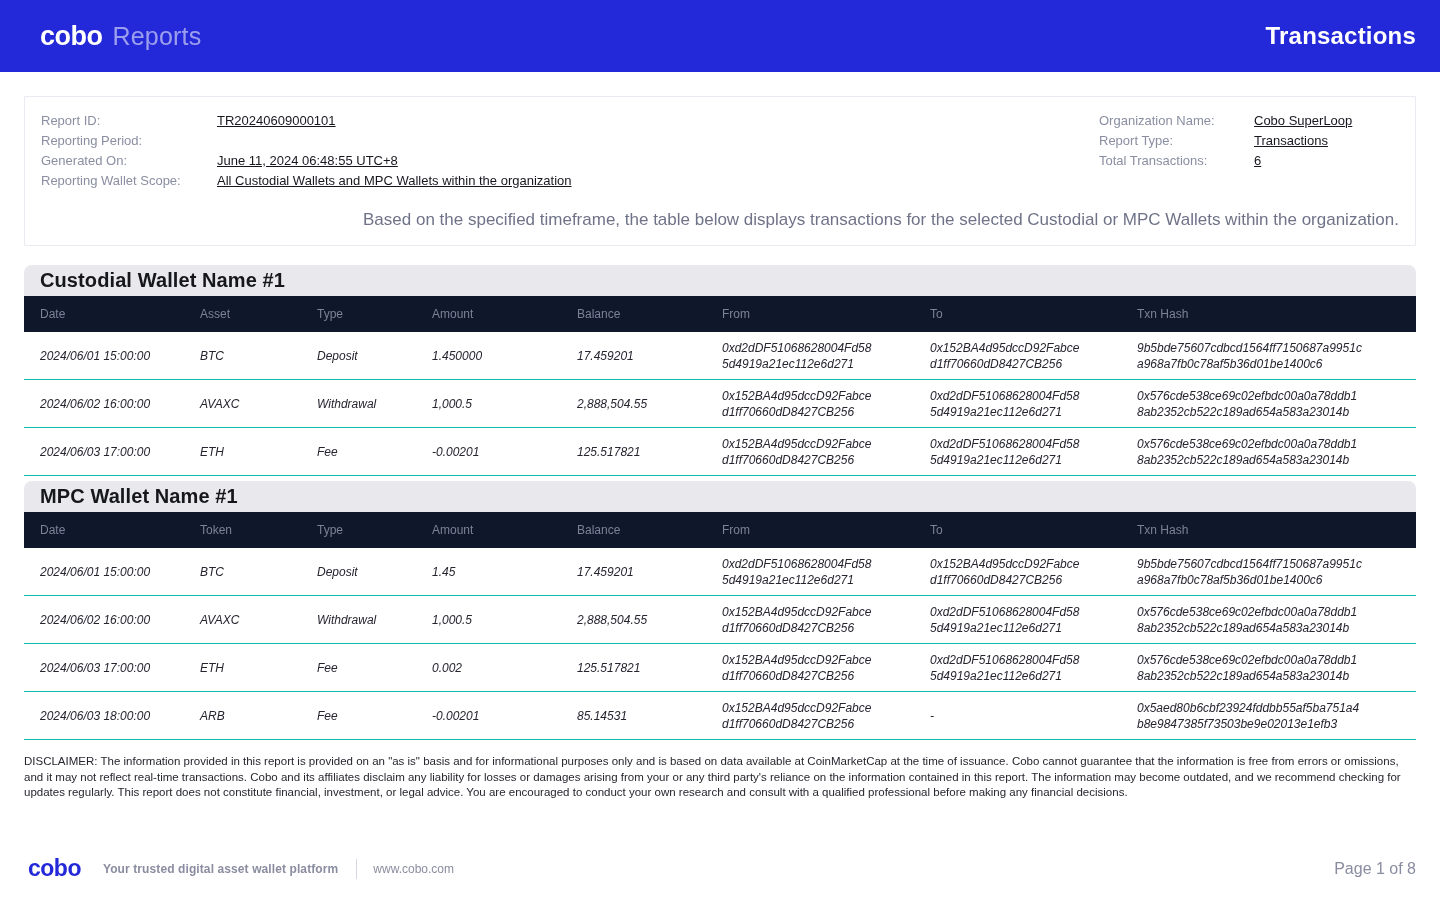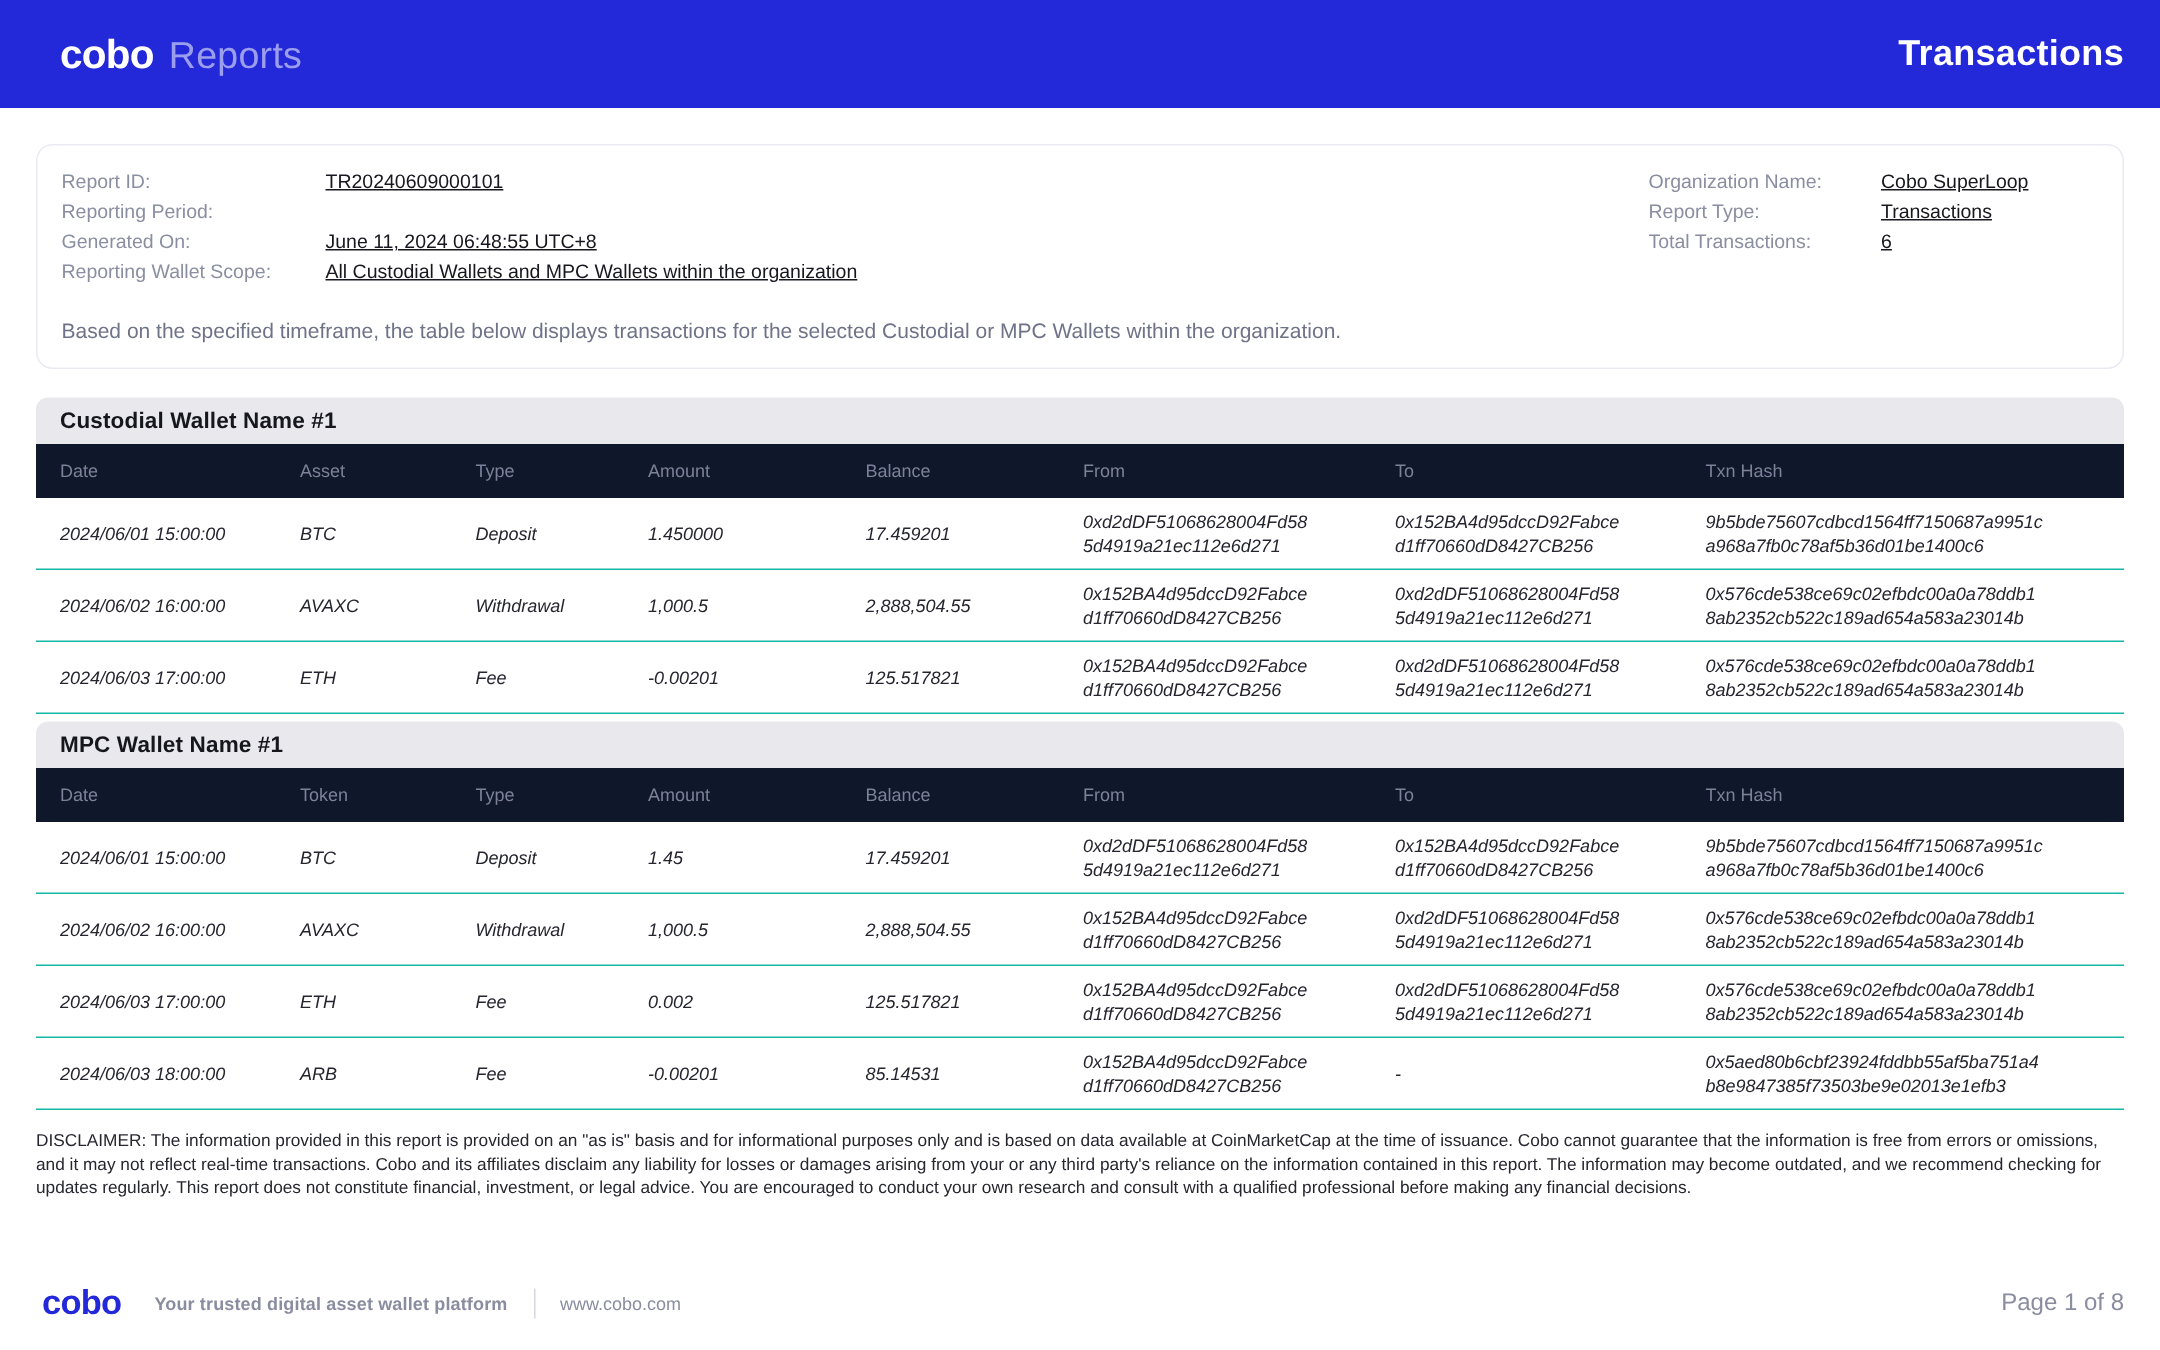--- a/index.html
+++ b/index.html
@@ -39,53 +39,54 @@
     color: #ffffff;
     font-size: 24px;
     font-weight: 700;
     letter-spacing: 0.2px;
   }
 
   
   .info-card {
     margin: 24px 24px 0;
     border: 1px solid #eaebf2;
-    border-radius: 11px;
+    border-radius: 1px;
     padding: 14px 16px 18px;
     display: flex;
     flex-direction: column;
   }
   .info-columns { display: flex; justify-content: space-between; }
   .info-group { display: flex; flex-direction: column; gap: 0; }
   .info-row { display: flex; line-height: 20px; font-size: 13px; }
   .info-label { color: #8a8ea1; }
   .info-value { color: #17171f; font-weight: 500; text-decoration: underline; }
   .info-group-left .info-label { width: 176px; flex: none; }
   .info-group-right { width: 300px; }
   .info-group-right .info-label { width: 155px; flex: none; }
   .info-note {
     margin-top: 22px;
-    font-size: 14px;
+    font-size: 17px;
     color: #6f7388;
     line-height: 14px;
+    text-align: right;
   }
 
   
   .tables-root { margin: 19px 24px 0; }
   .wallet-section + .wallet-section { margin-top: 5px; }
   .section-bar {
     background: #e8e8ed;
     border-radius: 8px 8px 0 0;
     height: 31px;
     display: flex;
     align-items: center;
     padding: 0 16px;
   }
   .section-title {
-    font-size: 15px;
+    font-size: 20px;
     font-weight: 700;
     color: #16161d;
     letter-spacing: 0.1px;
   }
   .row {
     display: grid;
     grid-template-columns: 160fr 117fr 115fr 145fr 145fr 208fr 207fr 295fr;
   }
   .thead {
     background: #0f172a;

